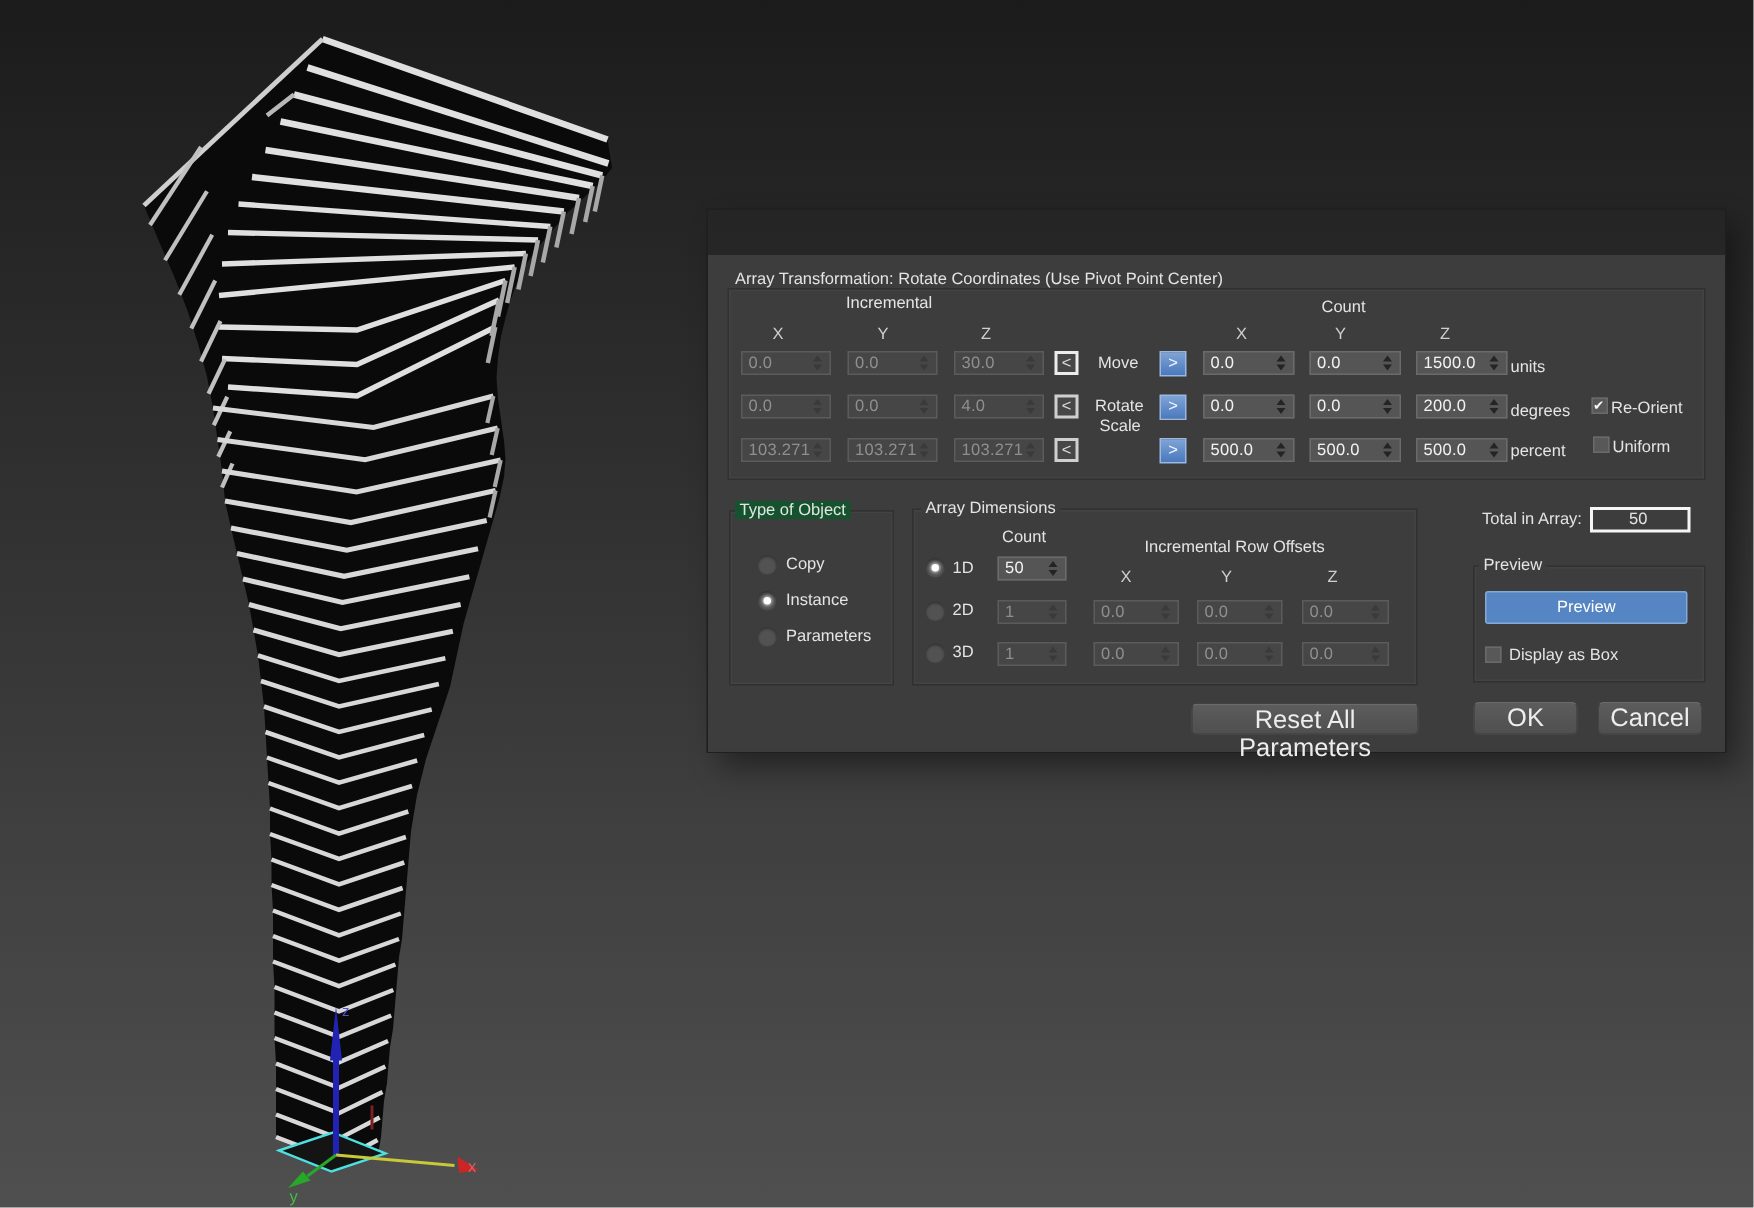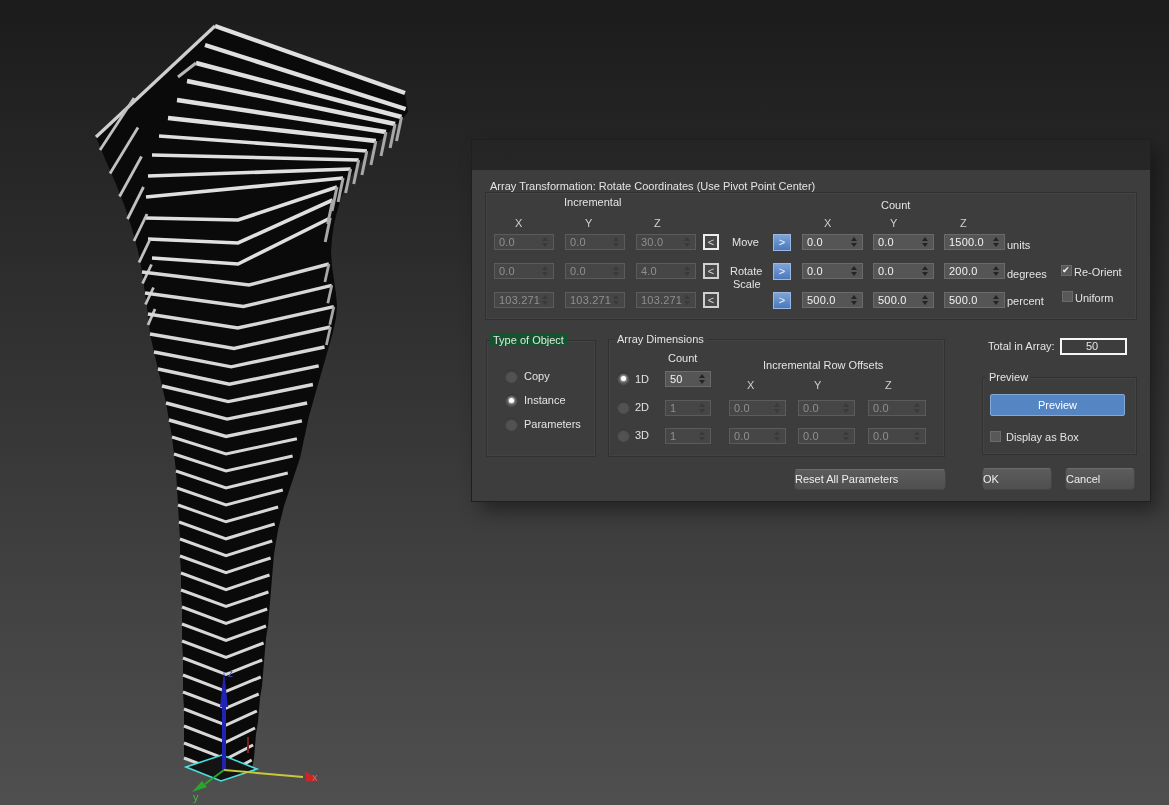--- a/index.html
+++ b/index.html
@@ -21,21 +21,21 @@
   .sp { position:absolute; right:4px; top:2px; width:7px; height:11px; }
   .sp i { position:absolute; left:0; width:0; height:0; border-left:3px solid transparent; border-right:3px solid transparent; }
   .sp i.u { top:0px; border-bottom:4px solid #3a3a3a; }
   .sp i.d { bottom:1px; border-top:4px solid #3a3a3a; }
   .abtn { position:absolute; width:16px; height:16px; background:#474747; border:2px solid #cfcfcf; font-size:11px; color:#d8d8d8; text-align:center; line-height:12px; }
   .abtn.r { width:18px; height:17px; background:linear-gradient(180deg,#7fa3d6,#4a79bd); border:1px solid #9ab8e2; color:#f0f6ff; line-height:15px; }
   .radio { position:absolute; width:13px; height:13px; border-radius:50%; background:#525252; box-shadow:inset 0 1px 2px rgba(0,0,0,.45); }
   .radio.on::after { content:""; position:absolute; left:4px; top:4px; width:5px; height:5px; border-radius:50%; background:#ffffff; box-shadow:0 0 2px 1px rgba(255,255,255,.55); }
   .chk { position:absolute; width:11px; height:11px; background:#585858; border:1px solid #6a6a6a; }
   .chk.on::after { content:"\2714"; position:absolute; left:0px; top:-1px; font-size:9px; color:#f4f4f4; }
-  .btn { position:absolute; height:22px; background:linear-gradient(180deg,#5c5c5c,#4f4f4f); border:1px solid #454545; border-top-color:#6b6b6b; border-radius:4px; font-size:11px; color:#ededed; text-align:left; line-height:20px; }
+  .btn { position:absolute; height:22px; background:linear-gradient(180deg,#5c5c5c,#4f4f4f); border:1px solid #454545; border-top-color:#6b6b6b; border-radius:4px; font-size:17px; color:#ededed; text-align:center; line-height:20px; }
 </style>
 </head>
 <body>
 <svg width="470" height="805" viewBox="0 0 470 805" style="position:absolute;left:0;top:0">
     <polygon points="215.0,26.0 405.0,93.0 408.0,112.0 404.0,117.0 400.0,122.0 396.0,126.0 391.0,130.0 385.0,136.0 379.0,141.0 373.0,148.0 367.0,155.0 361.0,162.0 355.0,170.0 349.0,179.0 344.0,190.0 340.0,201.0 337.0,212.0 334.0,224.0 332.0,238.0 331.0,252.0 332.0,266.0 334.0,280.0 336.0,294.0 337.0,306.0 336.0,318.0 333.0,332.0 329.0,346.0 325.0,360.0 321.0,374.0 317.0,388.0 313.0,402.0 309.0,416.0 306.0,430.0 303.0,444.0 300.0,458.0 296.0,470.0 292.0,482.0 288.0,494.0 284.0,506.0 281.0,518.0 278.0,530.0 276.0,542.0 274.0,554.0 273.0,566.0 272.0,578.0 271.0,590.0 270.0,602.0 269.0,614.0 268.0,626.0 266.0,638.0 265.0,650.0 264.0,662.0 263.0,674.0 262.0,686.0 260.0,698.0 259.0,710.0 258.0,722.0 256.0,734.0 255.0,746.0 254.0,758.0 252.0,770.0 225.0,779.0 184.0,758.0 184.0,743.0 184.0,726.0 184.0,709.0 183.0,692.0 183.0,675.0 183.0,658.0 182.0,641.0 182.0,624.0 182.0,607.0 181.0,590.0 181.0,573.0 180.0,556.0 180.0,539.0 179.0,522.0 178.0,505.0 177.0,488.0 176.0,471.0 174.0,454.0 172.0,437.0 169.0,420.0 166.0,403.0 162.0,386.0 158.0,369.0 154.0,352.0 150.0,334.0 148.0,314.0 145.0,293.0 142.0,272.0 138.0,251.0 132.0,229.0 125.0,207.0 116.0,184.0 106.0,161.0 96.0,137.0 215.0,26.0" fill="#0a0a0a"></polygon>
     <polyline points="215.0,26.0 405.0,93.0" fill="none" stroke="#e0e0e0" stroke-width="4.4" stroke-linecap="butt"></polyline>
     <polyline points="205.0,45.0 405.6,109.0" fill="none" stroke="#e0e0e0" stroke-width="4.4" stroke-linecap="butt"></polyline>
     <polyline points="196.0,63.0 401.5,117.0" fill="none" stroke="#e0e0e0" stroke-width="4.4" stroke-linecap="butt"></polyline>
     <polyline points="187.0,81.0 395.1,124.0" fill="none" stroke="#e0e0e0" stroke-width="4.4" stroke-linecap="butt"></polyline>
     <polyline points="177.0,100.0 386.0,132.0" fill="none" stroke="#e0e0e0" stroke-width="4.4" stroke-linecap="butt"></polyline>

